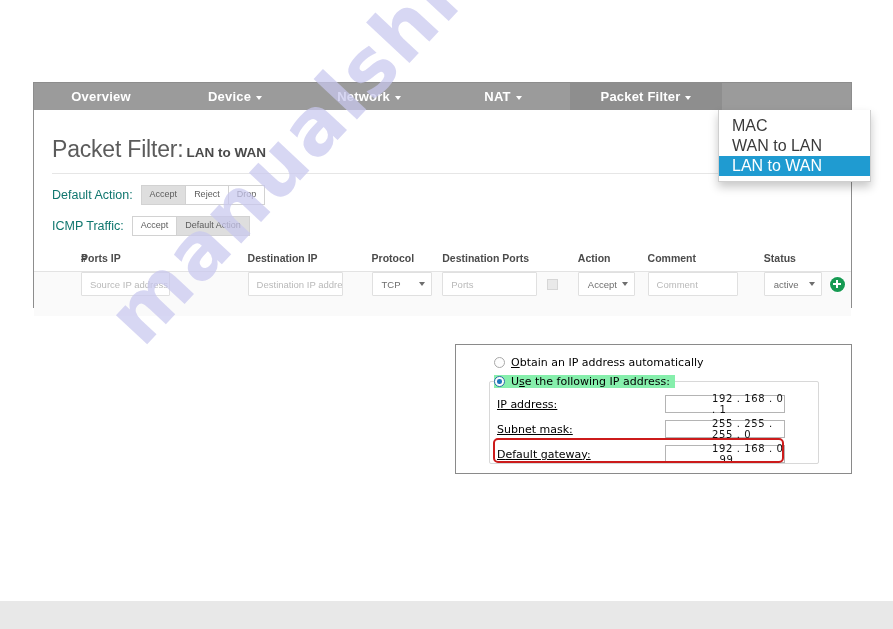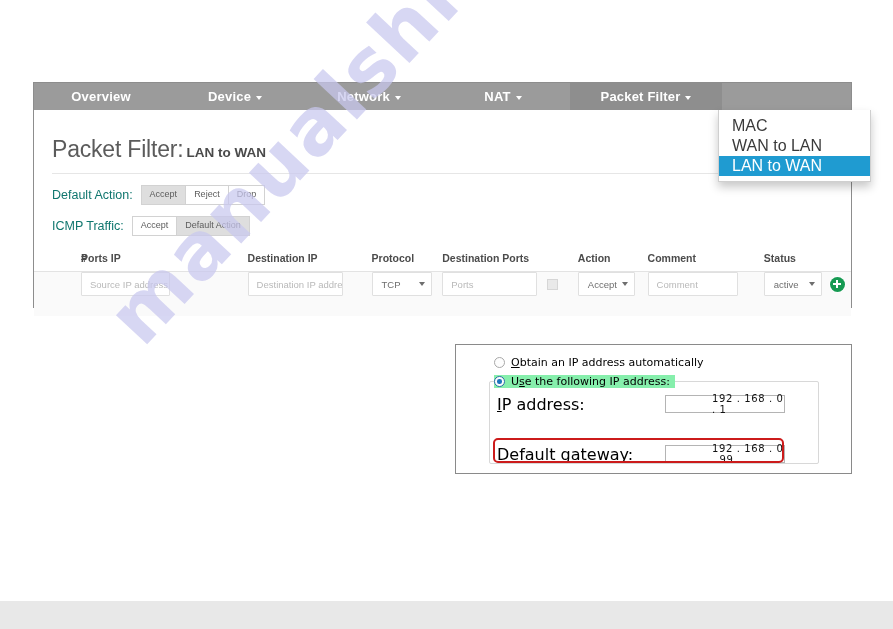--- a/index.html
+++ b/index.html
@@ -323,24 +323,25 @@
     left: 7px;
     width: 320px;
     height: 20px;
     display: flex;
     align-items: center;
   }
   .f1 { top: 12px; }
   .f2 { top: 37px; }
   .f3 { top: 62px; }
   .field-label {
-    font-size: 16px;
+    font-size: 11px;
     color: #000000;
     width: 168px;
     flex: 0 0 auto;
+    text-decoration: underline;
   }
   .field-box {
     width: 120px;
     height: 18px;
     border: 1px solid #b4b4b4;
     background: #ffffff;
     box-sizing: border-box;
     font-size: 10px;
     color: #111111;
     display: flex;
@@ -498,20 +499,24 @@
   <div class="radio-line r2">
     <span class="radio on"></span>
     <span>U<span class="u">s</span>e the following IP address:</span>
   </div>
 
   <div class="groupbox">
     <div class="field-row f1">
       <span class="field-label"><span class="u">I</span>P address:</span>
       <span class="field-box">192 . 168 .  0  .  1</span>
     </div>
+    <div class="field-row f2">
+      <span class="field-label">S<span class="u">u</span>bnet mask:</span>
+      <span class="field-box">255 . 255 . 255 .  0</span>
+    </div>
     <div class="field-row f3">
       <span class="field-label"><span class="u">D</span>efault gateway:</span>
       <span class="field-box">192 . 168 .  0  . 99</span>
     </div>
   </div>
 
   <div class="hl-box"></div>
 </div>
 
 </body></html>

